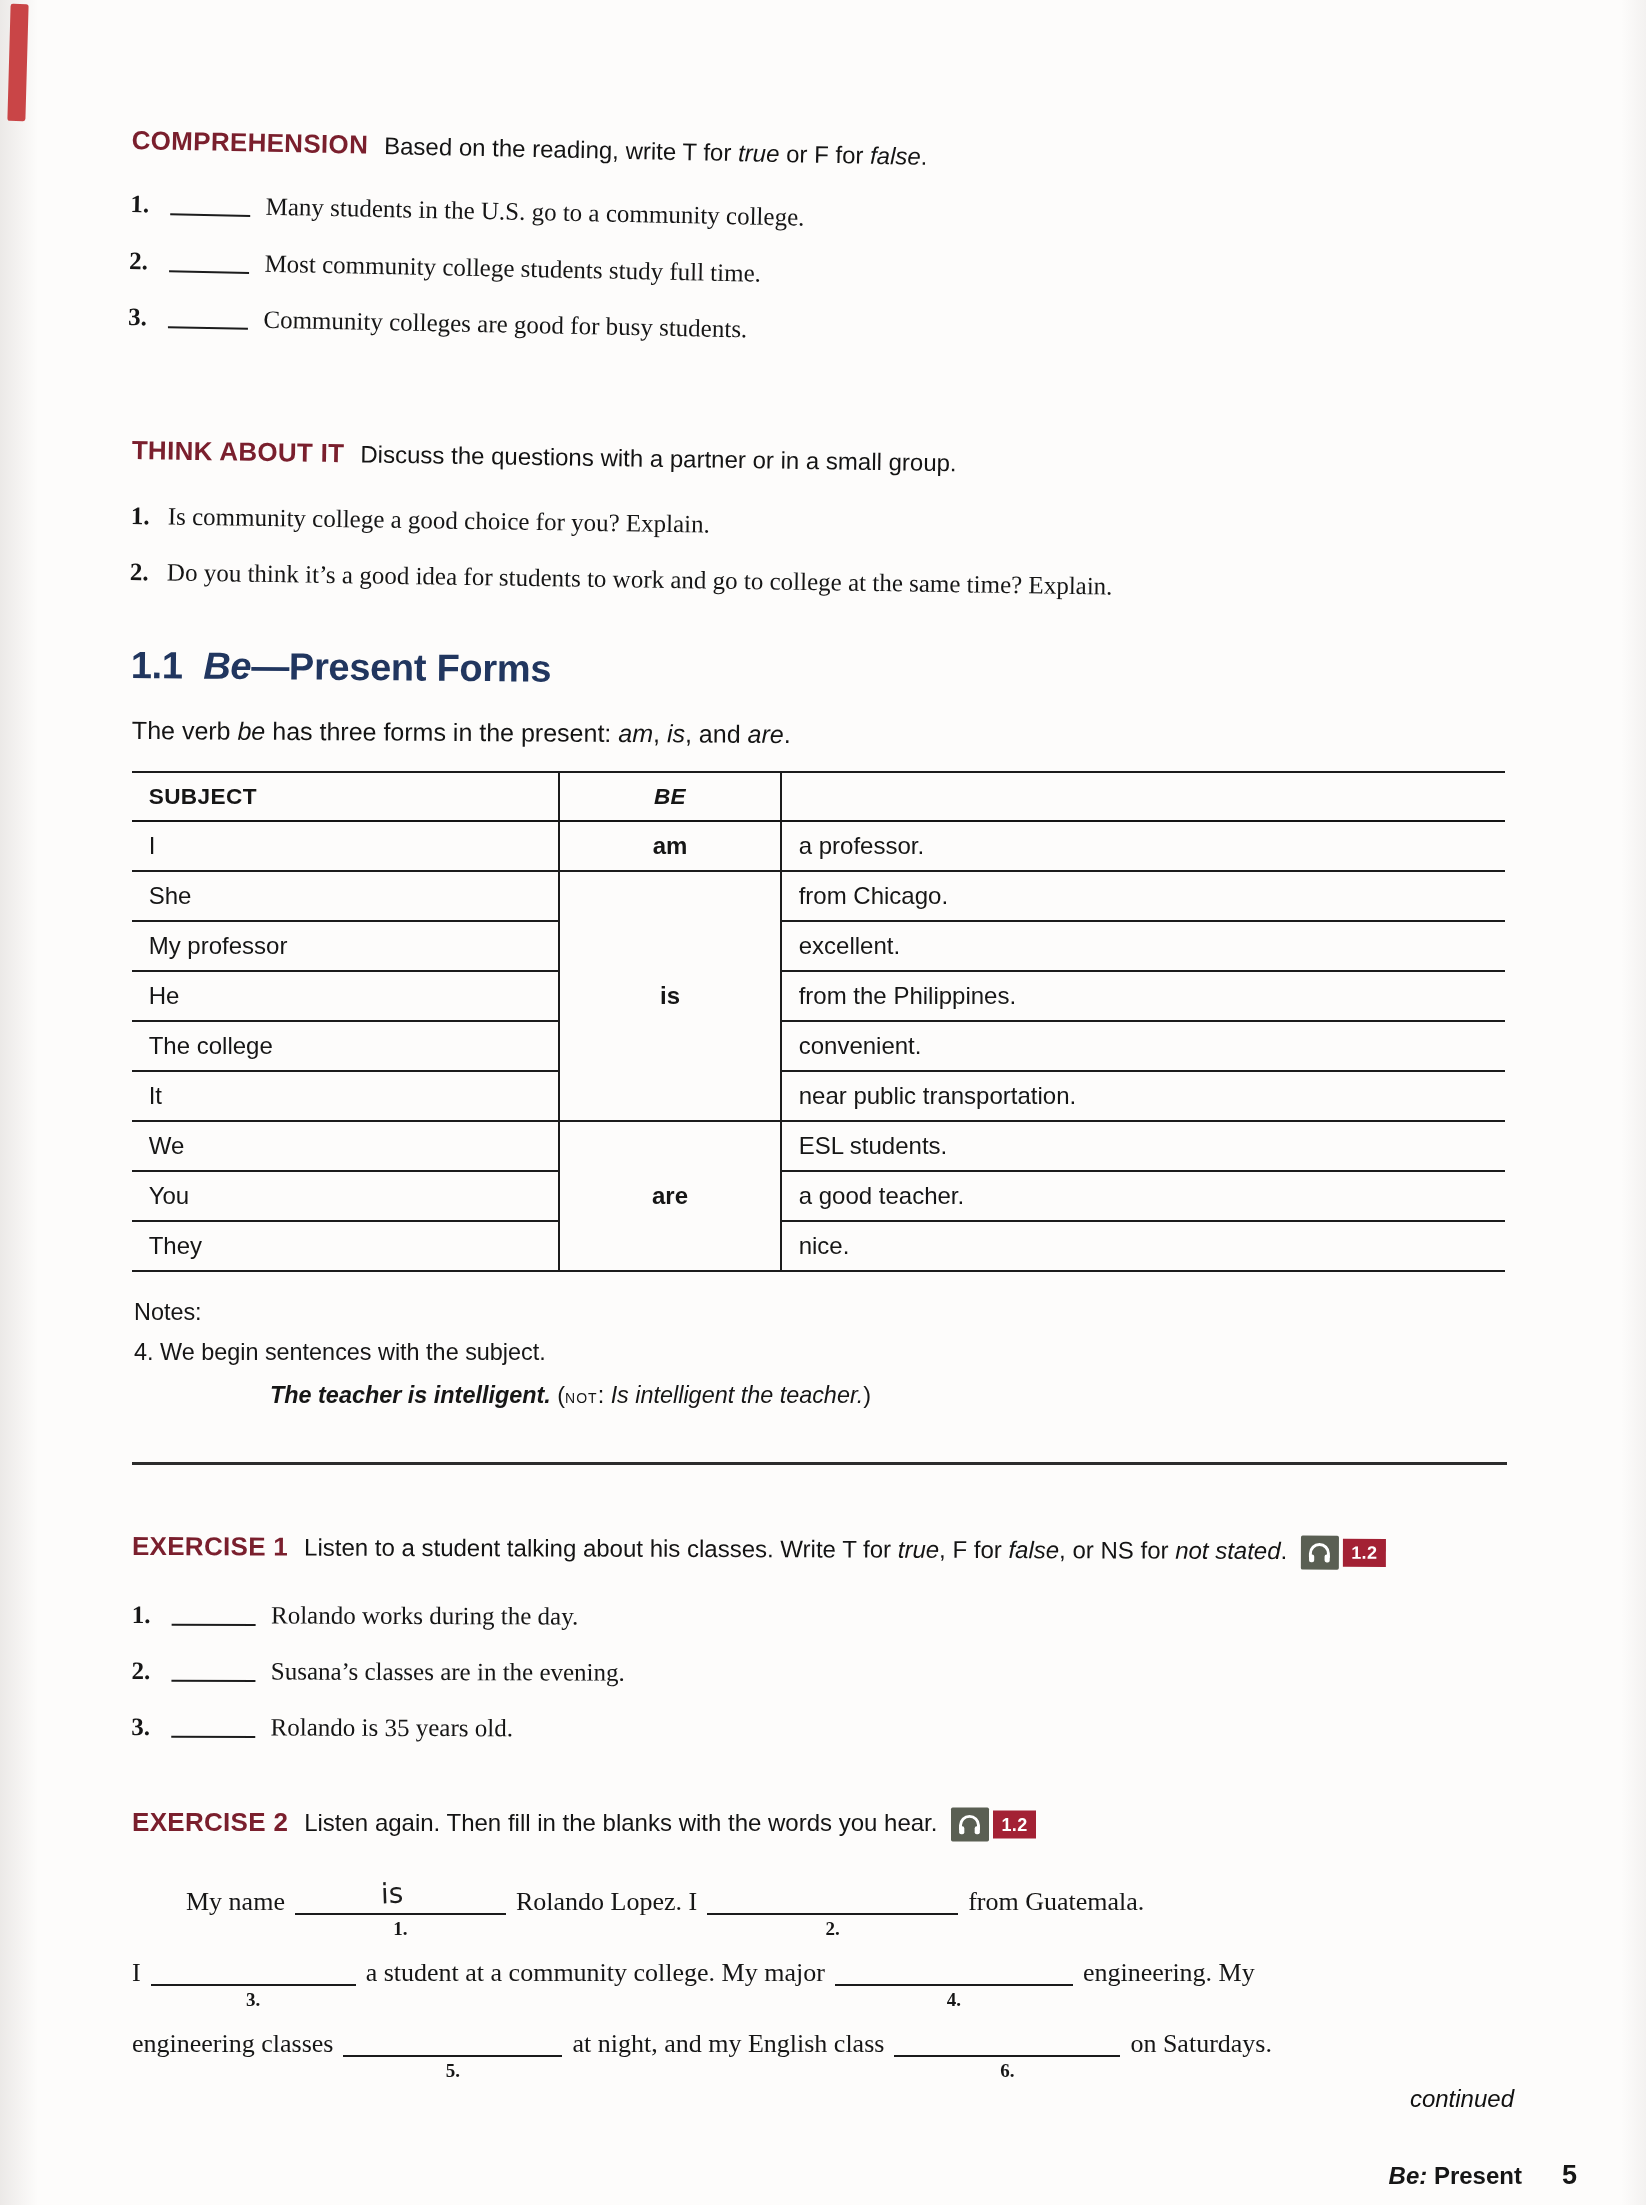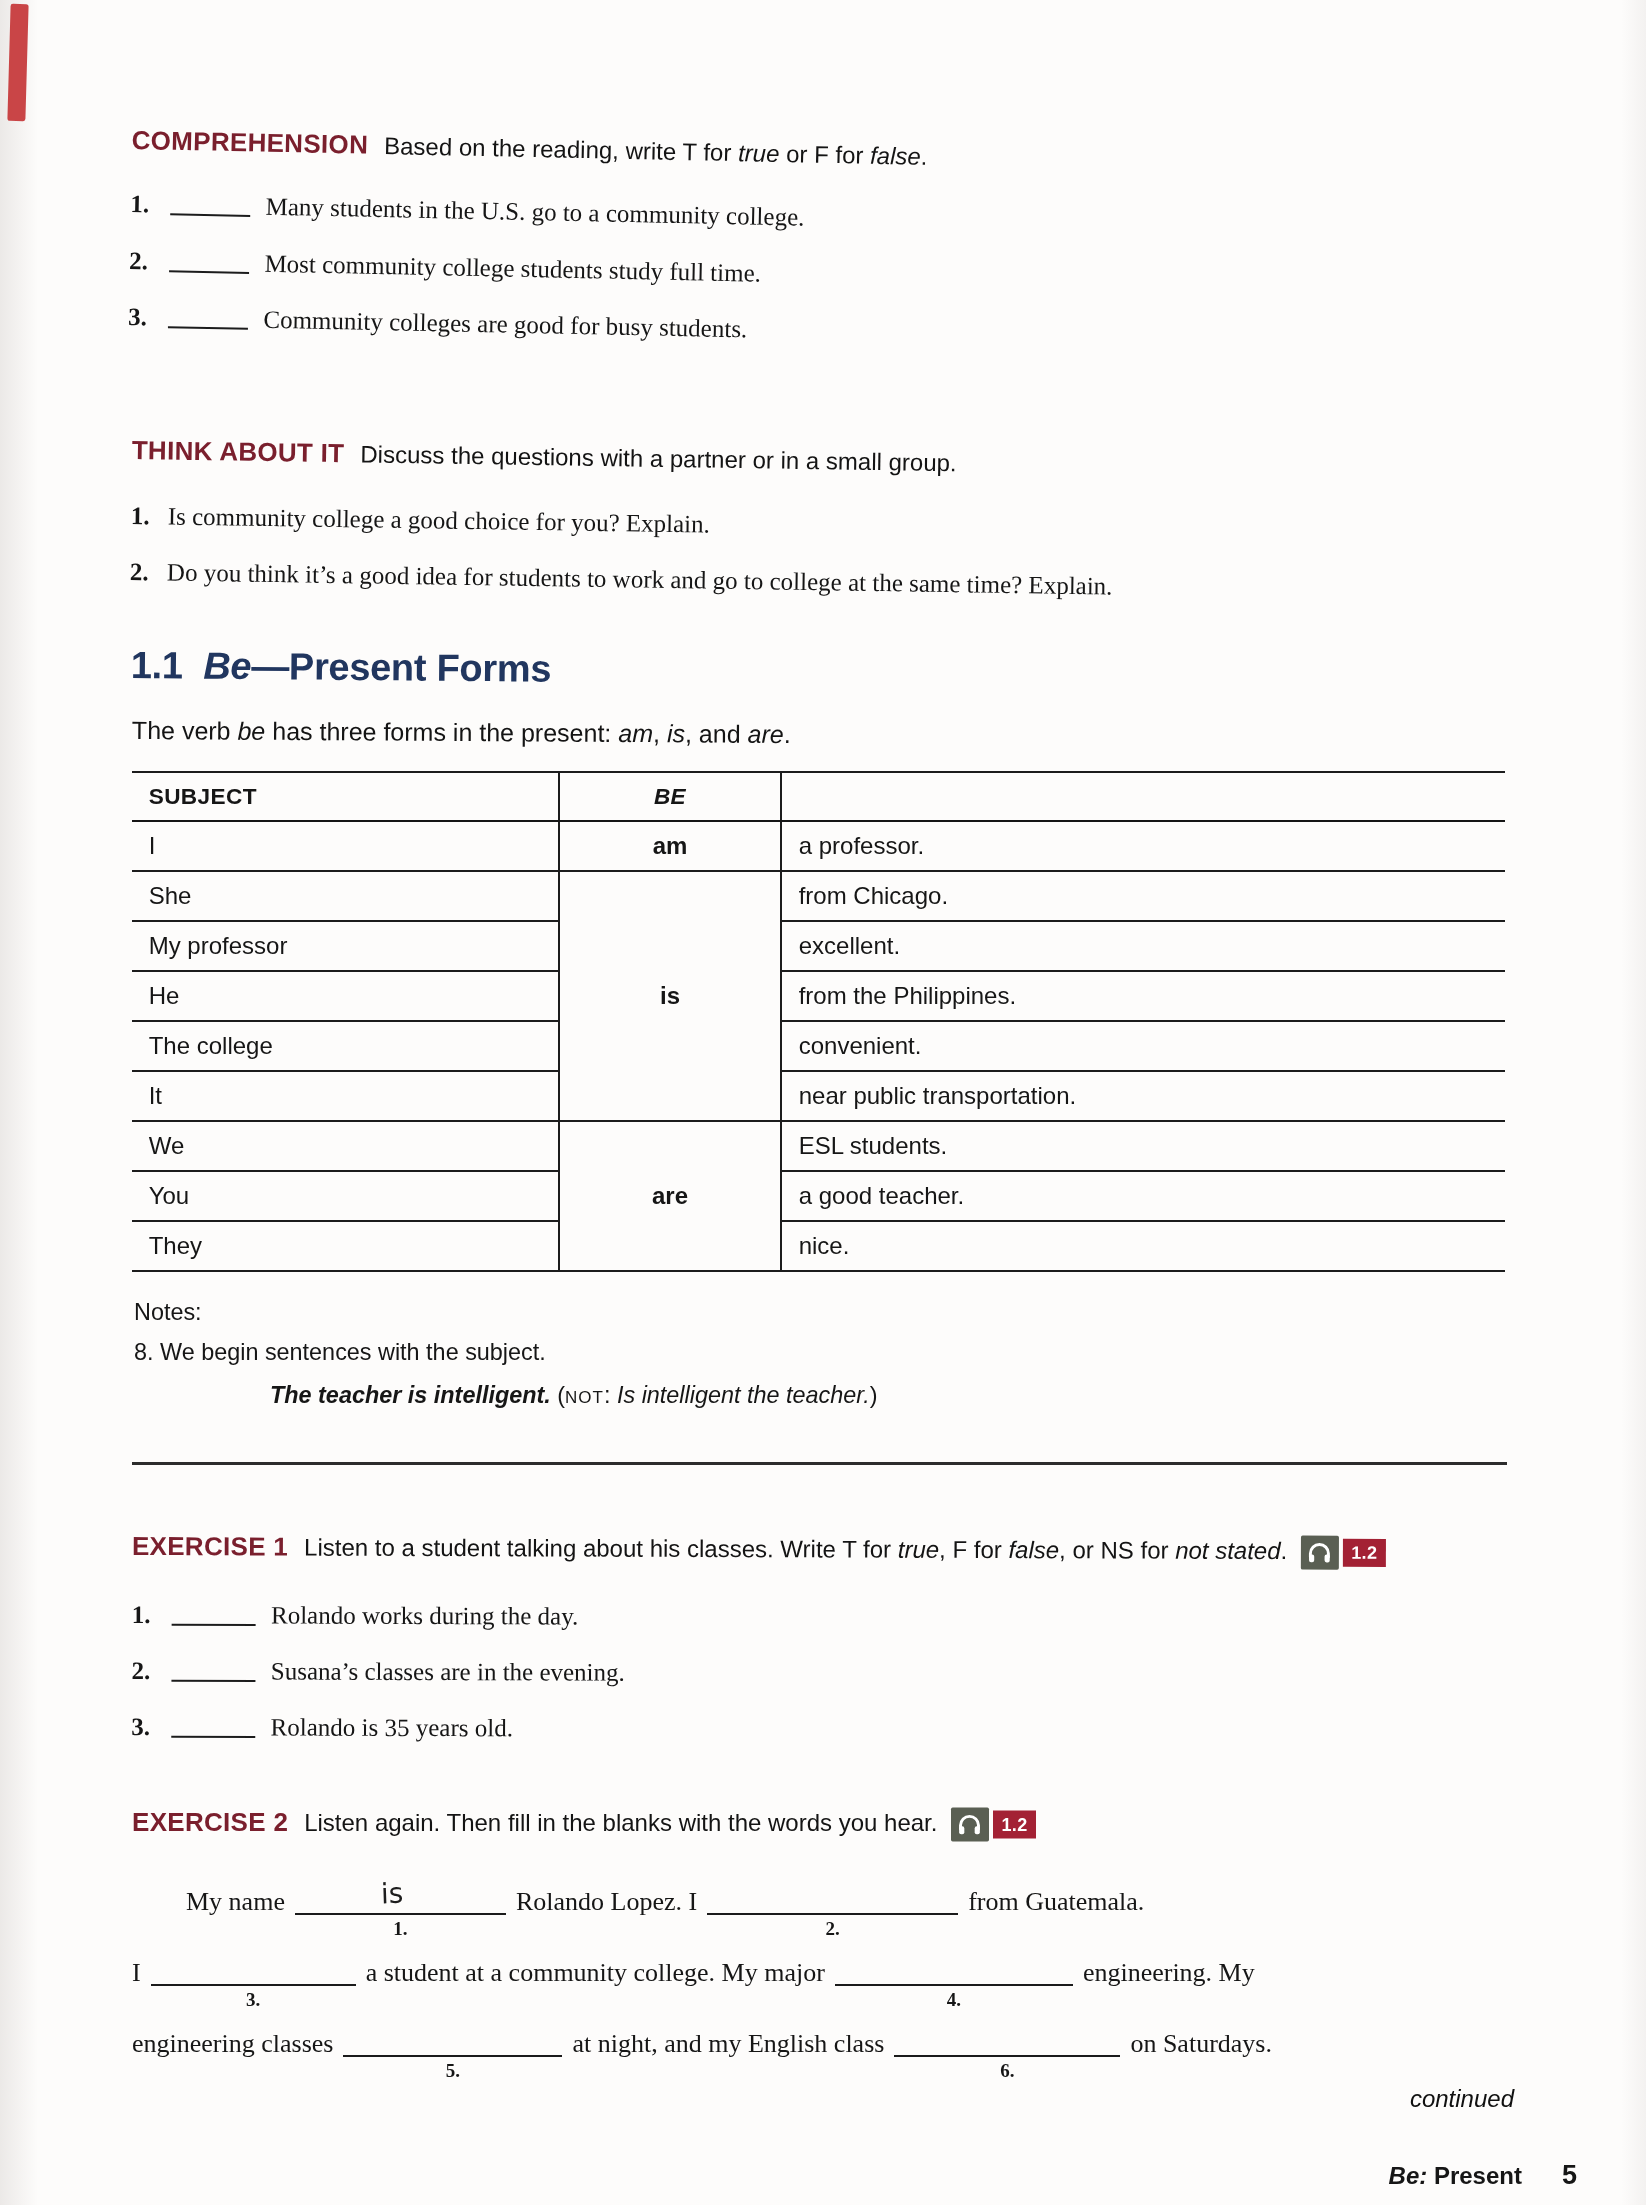--- a/index.html
+++ b/index.html
@@ -54,21 +54,21 @@
   table.gt td.be{font-weight:700;text-align:center;padding:0;}
   table.gt th.beh{text-align:center;padding:0;font-style:italic;}
 
   
   .notes{font-size:23.4px;line-height:1.2;}
   .notes .nhead{font-weight:400;margin-bottom:11.7px;margin-top:20px;}
   .notes .nline{margin-bottom:11.7px;}
   .notes i{font-style:italic;}
   .example{margin-left:136px;margin-top:15px;font-size:23.4px;}
   .example .bi{font-weight:700;font-style:italic;}
-  .example .nt{font-size:17px;letter-spacing:1px;}
+  .example .nt{font-size:14px;letter-spacing:1px;}
   .example i{}
 
   .rule{height:2.5px;background:#2c2c2c;width:1375px;}
 
   
   .audio{display:inline-flex;align-items:center;gap:4.2px;margin-left:13.4px;transform:translateY(7.5px);flex:0 0 auto;}
   .audio-icon{width:38px;height:34px;background:#5a5f53;border-radius:1.7px;
     display:flex;align-items:center;justify-content:center;}
   .audio-badge{background:#a32134;color:#ffffff;font-weight:700;font-size:18px;
     line-height:1;padding:4.2px 8.4px 5px;letter-spacing:0.4px;}
@@ -191,21 +191,21 @@
     </tr>
     <tr>
       <td class="vdiv">They</td>
       <td>nice.</td>
     </tr>
   </tbody>
     </table>
 
   <div class="abs notes" style="left:134px;top:1278px;width:1380px;">
     <div class="nhead">Notes:</div>
-    <div class="nline">8. We begin sentences with the subject.</div>
+    <div class="nline">4. We begin sentences with the subject.</div>
     <div class="example"><span class="bi">The teacher is intelligent.</span><span> (</span><span class="nt">NOT</span><span>: </span><i>Is intelligent the teacher.</i><span>)</span></div>
   </div>
 
   <div class="abs rule" style="left:132px;top:1462px;"></div>
 
   <section class="abs" style="left:132px;top:1524px;width:1405px;transform:rotate(0.2deg);transform-origin:left top;">
     <div class="head-row">
       <span class="sec-head">EXERCISE 1</span>
       <span class="instr"><span>Listen to a student talking about his classes. Write T for </span><i>true</i><span>, F for </span><i>false</i><span>, or NS for </span><i>not stated</i><span>.</span></span>
       <span class="audio">

